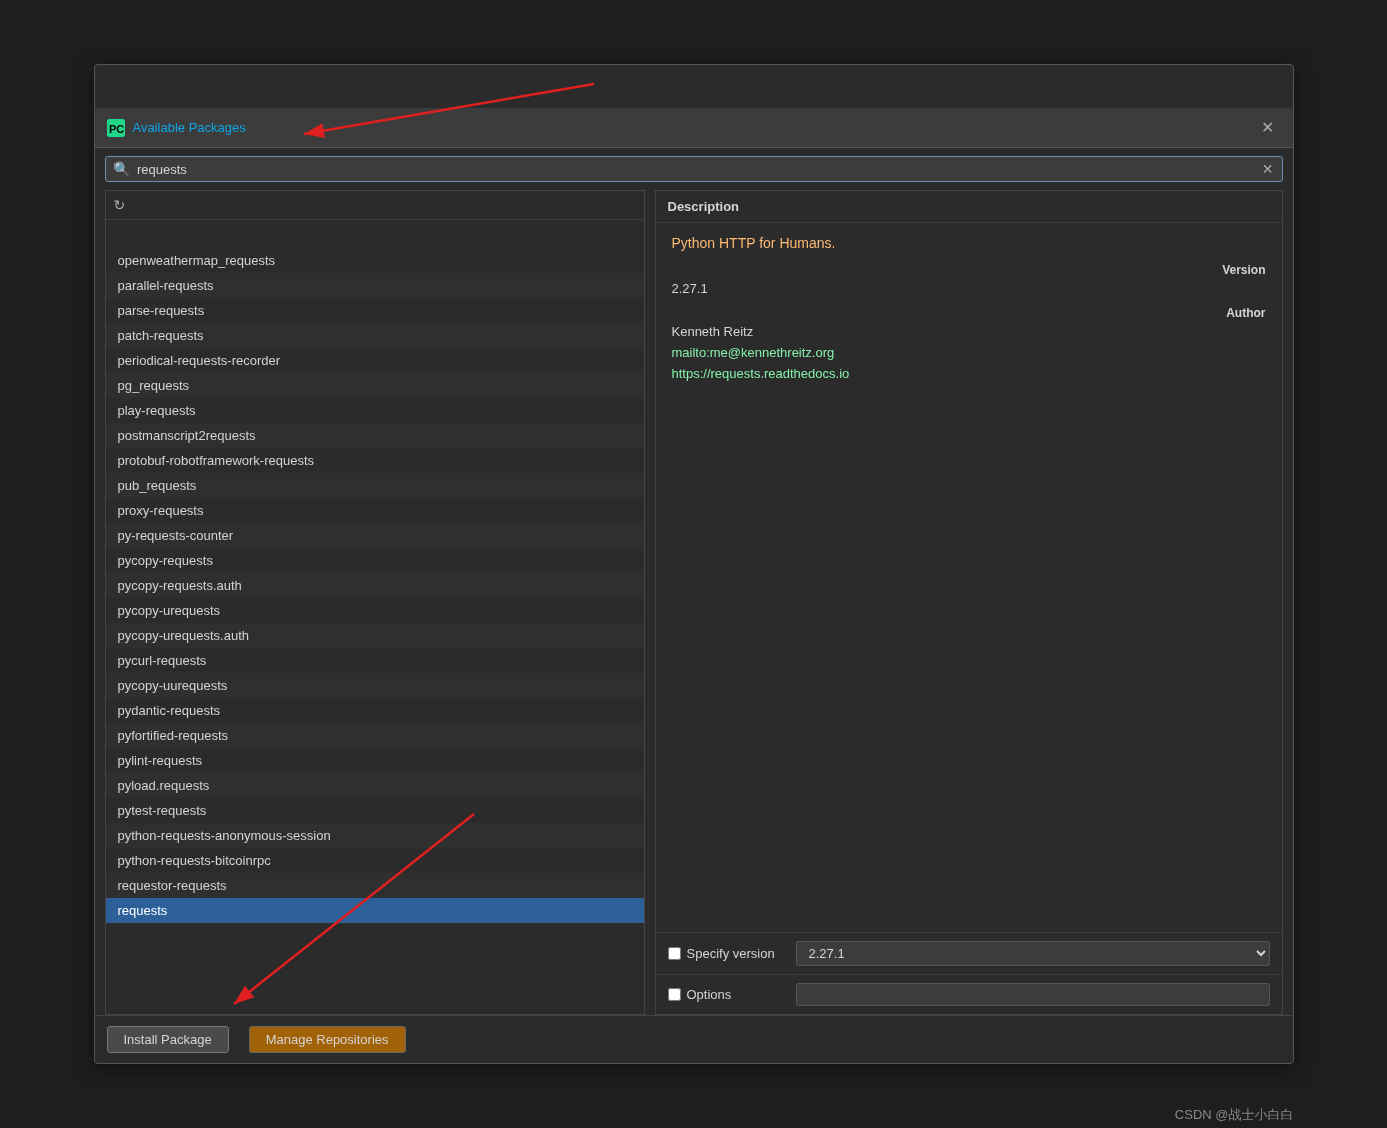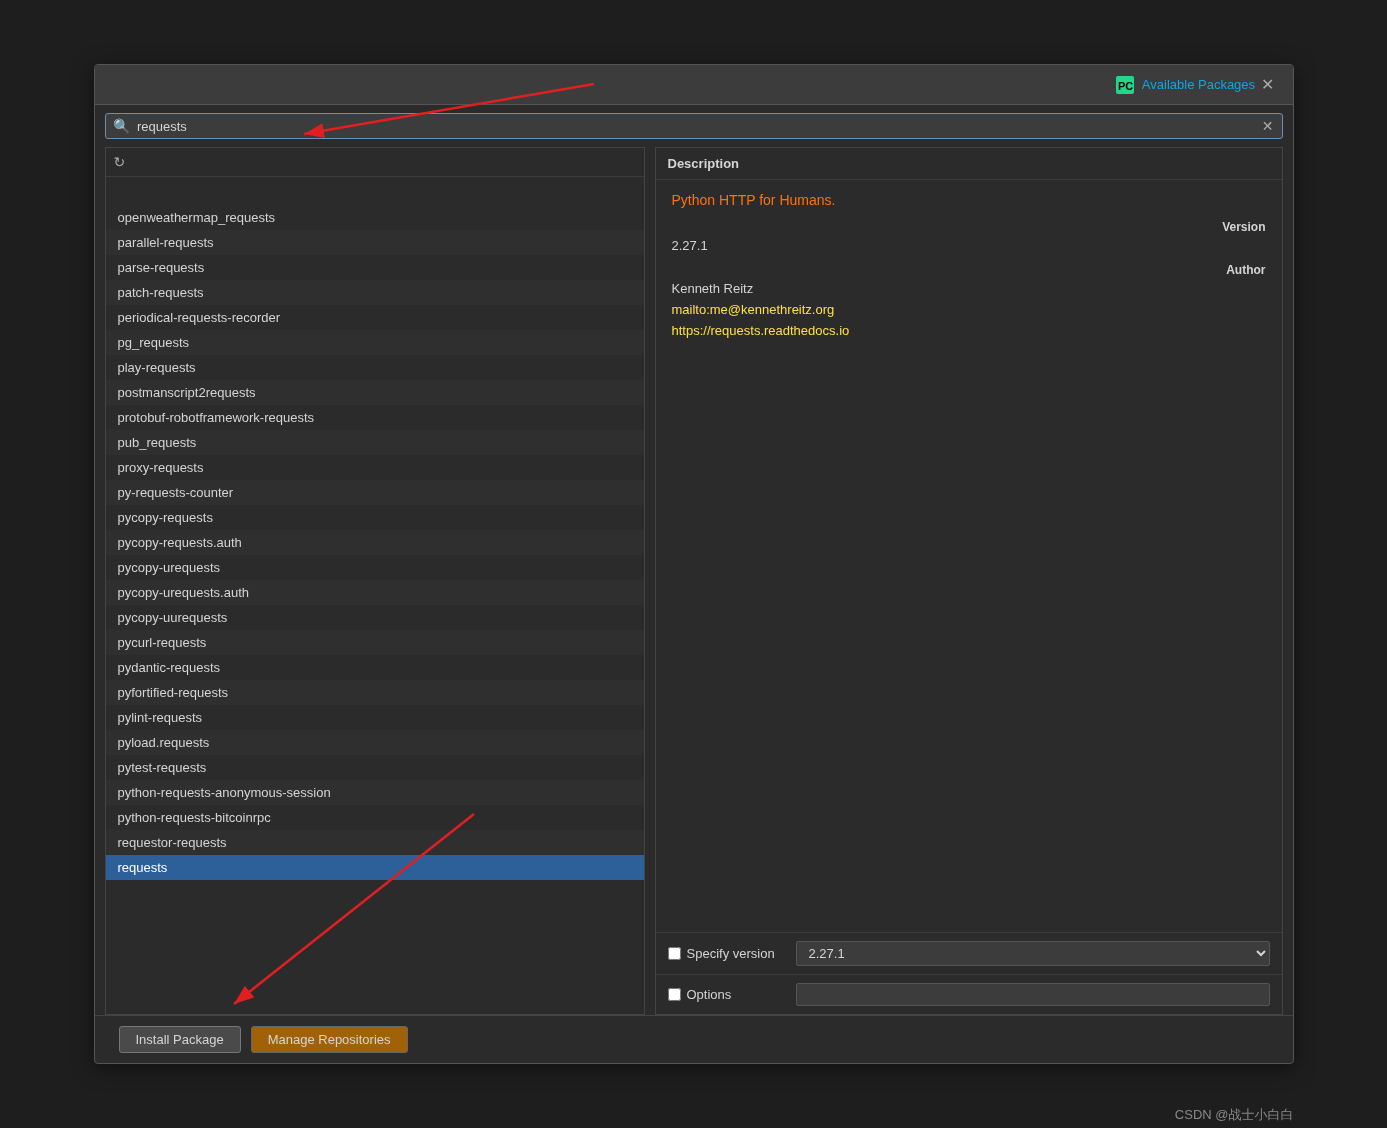--- a/index.html
+++ b/index.html
@@ -20,25 +20,26 @@
       background: #2b2b2b;
       border: 1px solid #555;
       border-radius: 4px;
       display: flex;
       flex-direction: column;
       box-shadow: 0 4px 20px rgba(0,0,0,0.5);
     }
     .title-bar {
       display: flex;
       align-items: center;
-      justify-content: flex-end;
+      justify-content: space-between;
       padding: 8px 12px;
       background: #3c3c3c;
       border-bottom: 1px solid #555;
       border-radius: 4px 4px 0 0;
+      margin-top: 43px;
     }
     .title-bar-left {
       display: flex;
       align-items: center;
       gap: 8px;
     }
     .pycharm-icon {
       width: 18px;
       height: 18px;
     }
@@ -149,37 +150,37 @@
       font-weight: bold;
       border-bottom: 1px solid #3c3c3c;
     }
     .desc-body {
       flex: 1;
       padding: 12px 16px;
       overflow-y: auto;
     }
     .desc-title {
       font-size: 14px;
-      color: #f97316;
+      color: #fdba74;
       margin-bottom: 12px;
     }
     .desc-label {
       font-weight: bold;
       color: #d4d4d4;
       font-size: 12px;
       margin-top: 10px;
       margin-bottom: 4px;
       text-align: right;
     }
     .desc-value {
       color: #d4d4d4;
       font-size: 13px;
     }
     .desc-link {
-      color: #fde047;
+      color: #86efac;
       font-size: 13px;
       display: block;
       margin-top: 6px;
       cursor: pointer;
       text-decoration: none;
     }
 
     .options-row {
       display: flex;
       align-items: center;
@@ -207,22 +208,22 @@
       color: #d4d4d4;
       padding: 3px 8px;
       border-radius: 2px;
       font-size: 13px;
       cursor: pointer;
     }
 
     .footer {
       display: flex;
       align-items: center;
-      padding: 10px 24px;
-      gap: 10px;
+      padding: 10px 12px;
+      gap: 20px;
       border-top: 1px solid #444;
     }
     .btn {
       padding: 5px 16px;
       border-radius: 3px;
       font-size: 13px;
       cursor: pointer;
       border: 1px solid #666;
       background: #a16207;
       color: #d4d4d4;
@@ -282,22 +283,22 @@
             <div class="list-item">play-requests</div>
             <div class="list-item">postmanscript2requests</div>
             <div class="list-item">protobuf-robotframework-requests</div>
             <div class="list-item">pub_requests</div>
             <div class="list-item">proxy-requests</div>
             <div class="list-item">py-requests-counter</div>
             <div class="list-item">pycopy-requests</div>
             <div class="list-item">pycopy-requests.auth</div>
             <div class="list-item">pycopy-urequests</div>
             <div class="list-item">pycopy-urequests.auth</div>
+            <div class="list-item">pycurl-requests</div>
             <div class="list-item">pycopy-uurequests</div>
-            <div class="list-item">pycurl-requests</div>
             <div class="list-item">pydantic-requests</div>
             <div class="list-item">pyfortified-requests</div>
             <div class="list-item">pylint-requests</div>
             <div class="list-item">pyload.requests</div>
             <div class="list-item">pytest-requests</div>
             <div class="list-item">python-requests-anonymous-session</div>
             <div class="list-item">python-requests-bitcoinrpc</div>
             <div class="list-item">requestor-requests</div>
             <div class="list-item selected">requests</div>
           </div>

